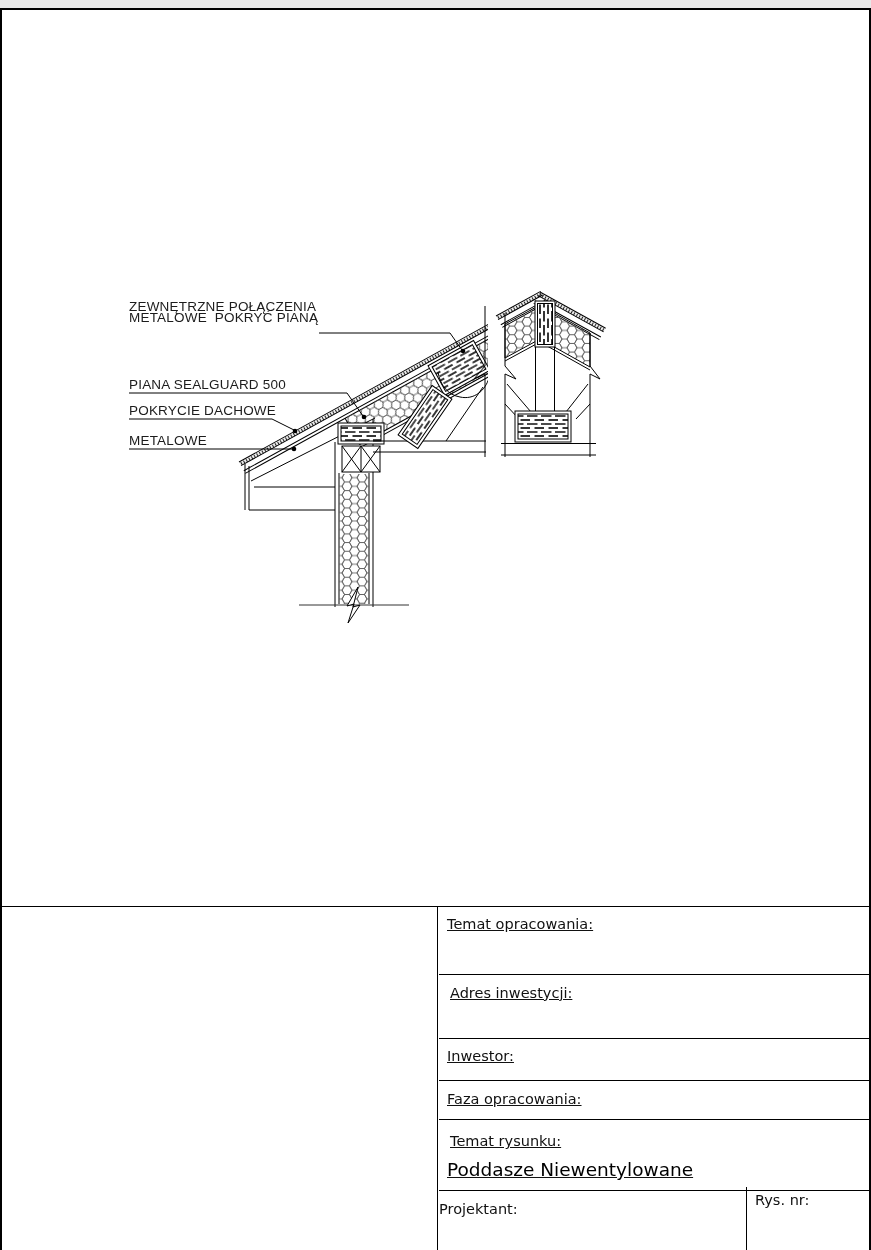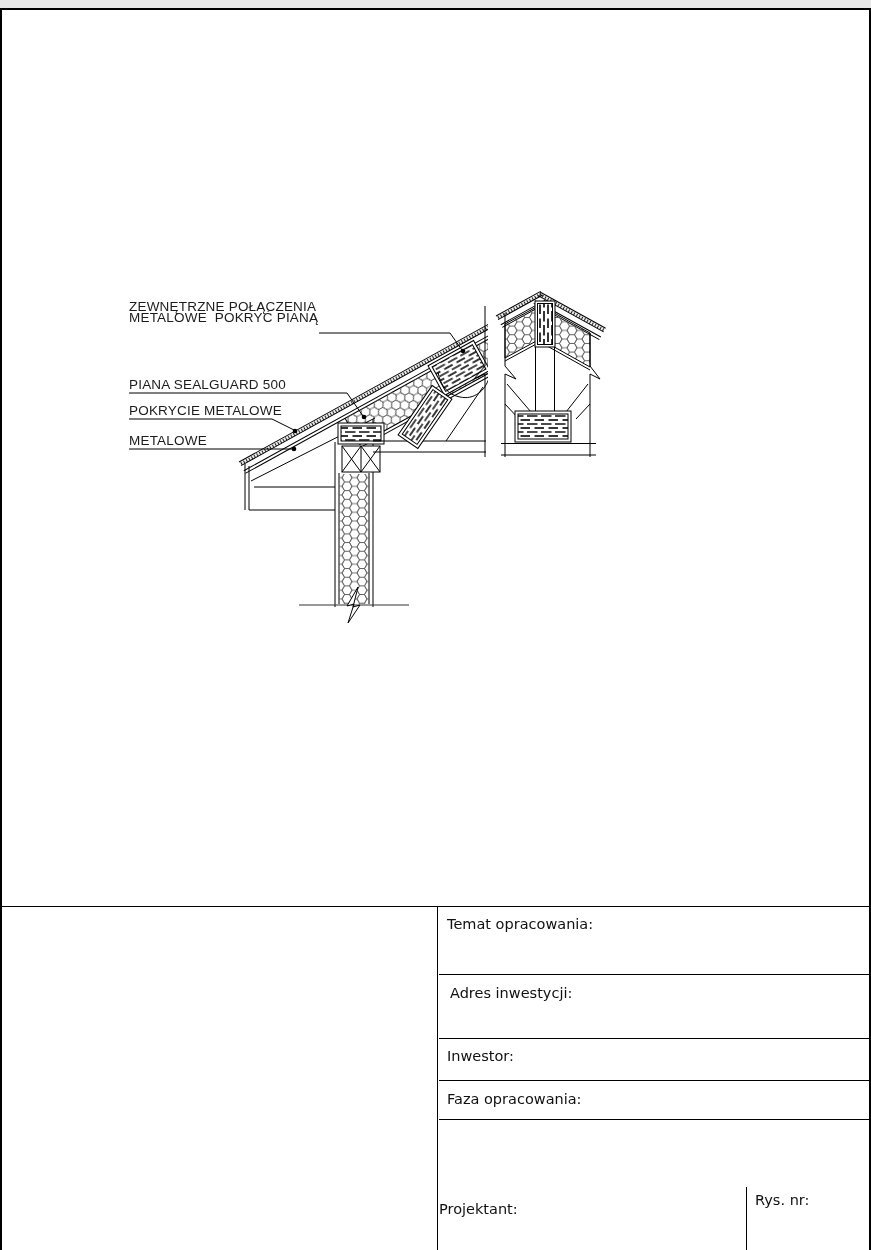--- a/index.html
+++ b/index.html
@@ -28,21 +28,21 @@
   .tb-topline{position:absolute;left:0;width:871px;top:896px;border-top:1.5px solid #000;}
   .tb-vline{position:absolute;top:897px;bottom:0;left:435px;border-left:1.5px solid #000;}
   .tb-cell{
     position:absolute;
     box-sizing:border-box;
     font-family:"DejaVu Sans", sans-serif;
     font-size:14.5px;
     color:#111;
   }
   .tb-cell .lbl{display:block;padding:8px 0 0 8px;}
-  .tb-border-b{border-bottom:1.5px solid #000;}
+  .tb-border-b{border-bottom:1.5px solid #000;text-decoration:underline;}
   .tb-border-l{border-left:1.5px solid #000;}
   .tb-value{
     display:block;
     padding:10px 0 0 8px;
     font-size:18.5px;
     color:#000;
   }
 </style>
 </head>
 <body>
@@ -206,21 +206,21 @@
       <circle cx="293" cy="421" r="2.3" fill="#000" stroke="none"></circle>
 
       <path d="M127,439 H290"></path>
       <circle cx="292" cy="439" r="2.3" fill="#000" stroke="none"></circle>
     </g>
   </svg>
 
   <div class="dlabel" style="left:127px;top:290px;">ZEWNĘTRZNE POŁĄCZENIA</div>
   <div class="dlabel" style="left:127px;top:301px;">METALOWE  POKRYĆ PIANĄ</div>
   <div class="dlabel" style="left:127px;top:368px;text-align:right;">PIANA SEALGUARD 500</div>
-  <div class="dlabel" style="left:127px;top:394px;">POKRYCIE METALOWE</div>
+  <div class="dlabel" style="left:127px;top:394px;">POKRYCIE DACHOWE</div>
   <div class="dlabel" style="left:127px;top:424px;">METALOWE</div>
 
   <div class="tb-topline"></div>
   <div class="tb-vline"></div>
 
   <div class="tb-cell" style="left:0;top:898px;width:435px;height:350px;"></div>
 
   <div class="tb-cell tb-border-b" style="left:437px;top:898px;width:432px;height:67px;">
     <span class="lbl">Temat opracowania:</span>
   </div>
@@ -230,20 +230,24 @@
   </div>
 
   <div class="tb-cell tb-border-b" style="left:437px;top:1030px;width:480px;height:41px;">
     <span class="lbl">Inwestor:</span>
   </div>
 
   <div class="tb-cell tb-border-b" style="left:437px;top:1072.5px;width:432px;height:37px;">
     <span class="lbl">Faza opracowania:</span>
   </div>
 
+  <div class="tb-cell tb-border-b" style="left:437px;top:1115px;width:432px;height:66px;">
+    <span class="lbl" style="padding-left:11px;">Temat rysunku:</span>
+    <span class="tb-value">Poddasze Niewentylowane</span>
+  </div>
 
   <div class="tb-cell" style="left:429px;top:1183px;width:276px;height:65px;">
     <span class="lbl">Projektant:</span>
   </div>
 
   <div class="tb-cell tb-border-l" style="left:744px;top:1177px;width:125px;height:65px;">
     <span class="lbl" style="padding-top:5px;">Rys. nr:</span>
   </div>
 
 </div>

